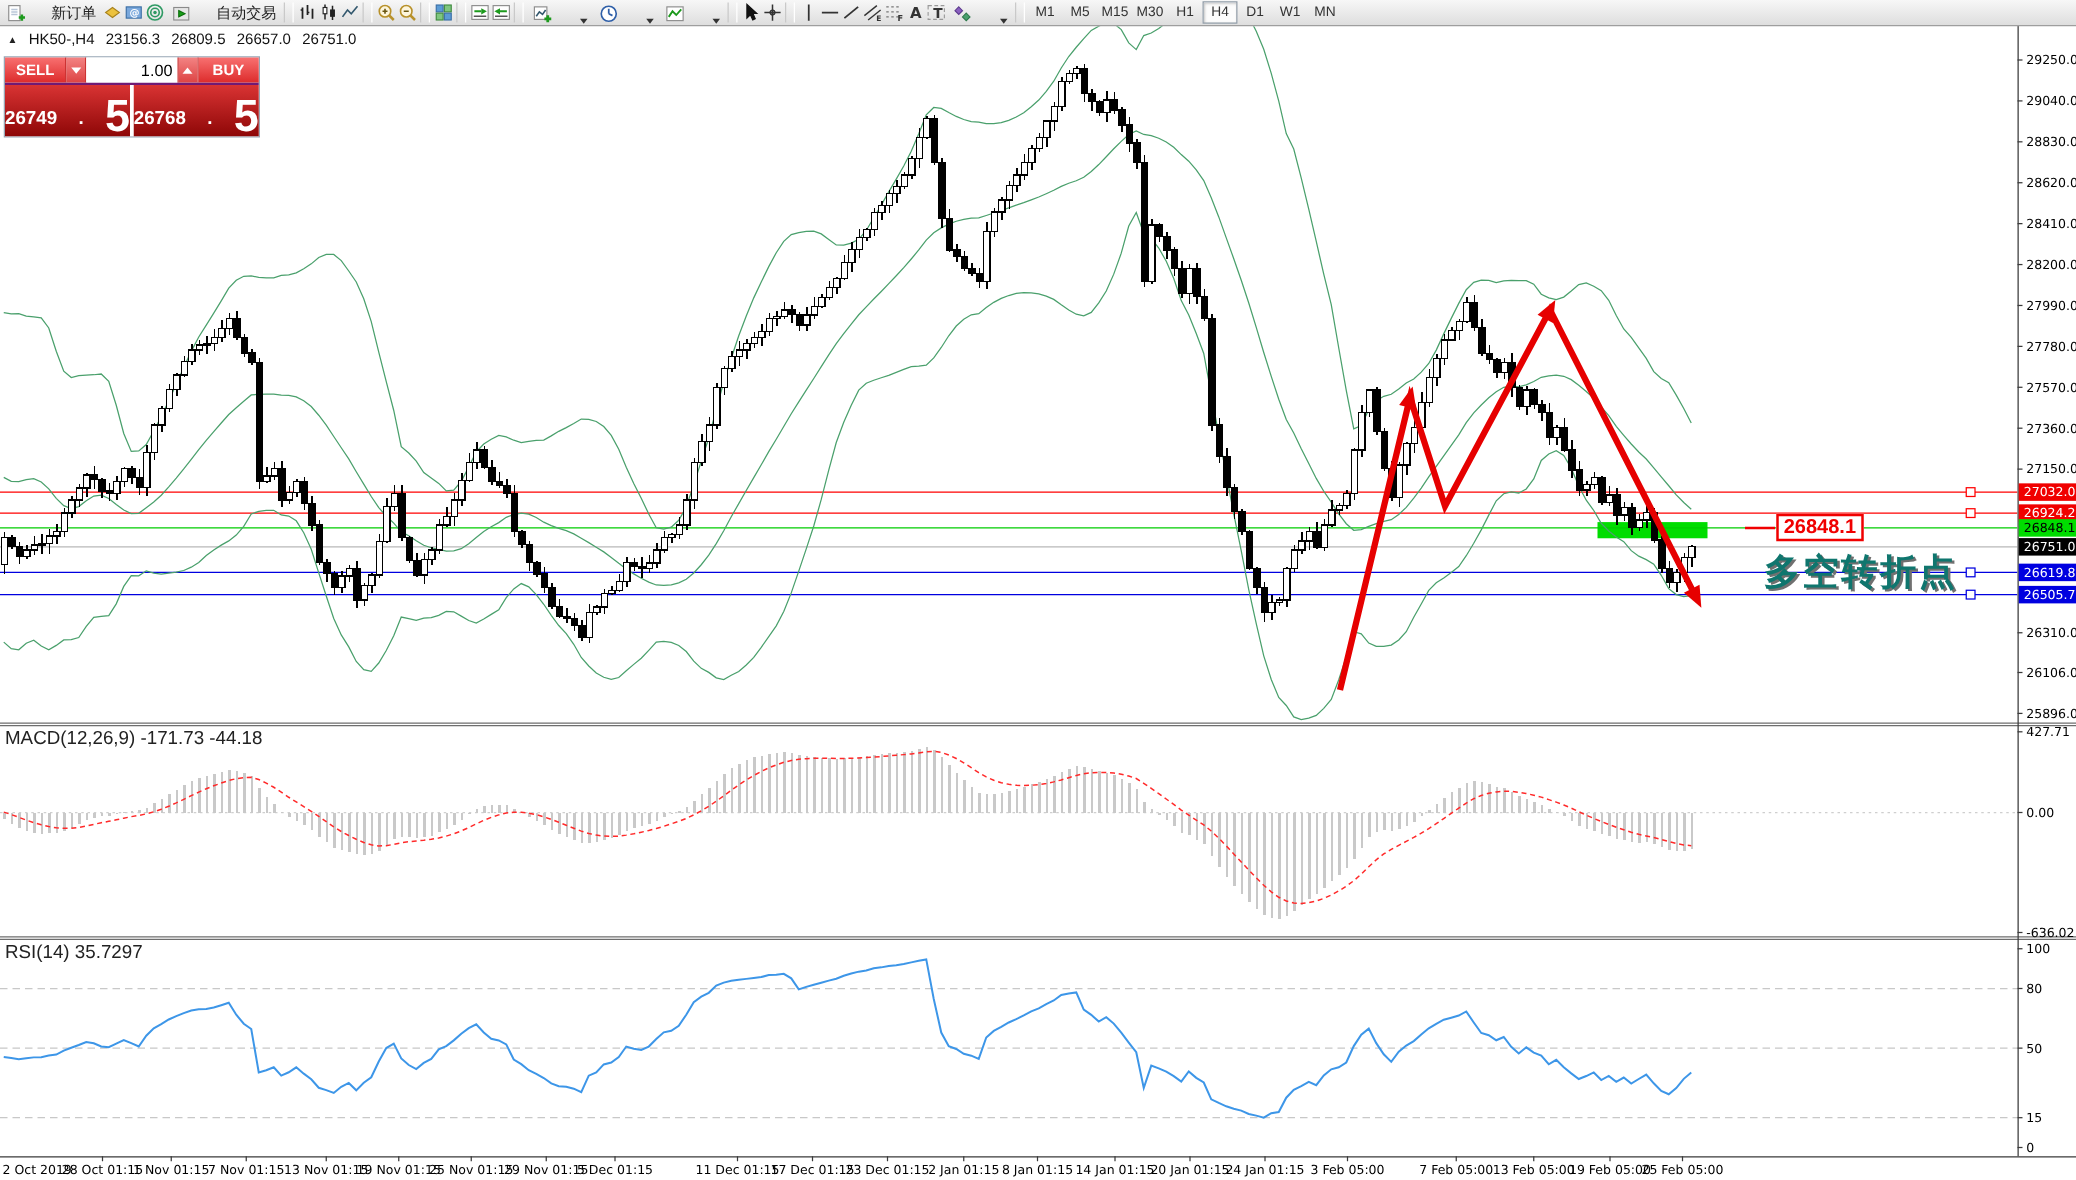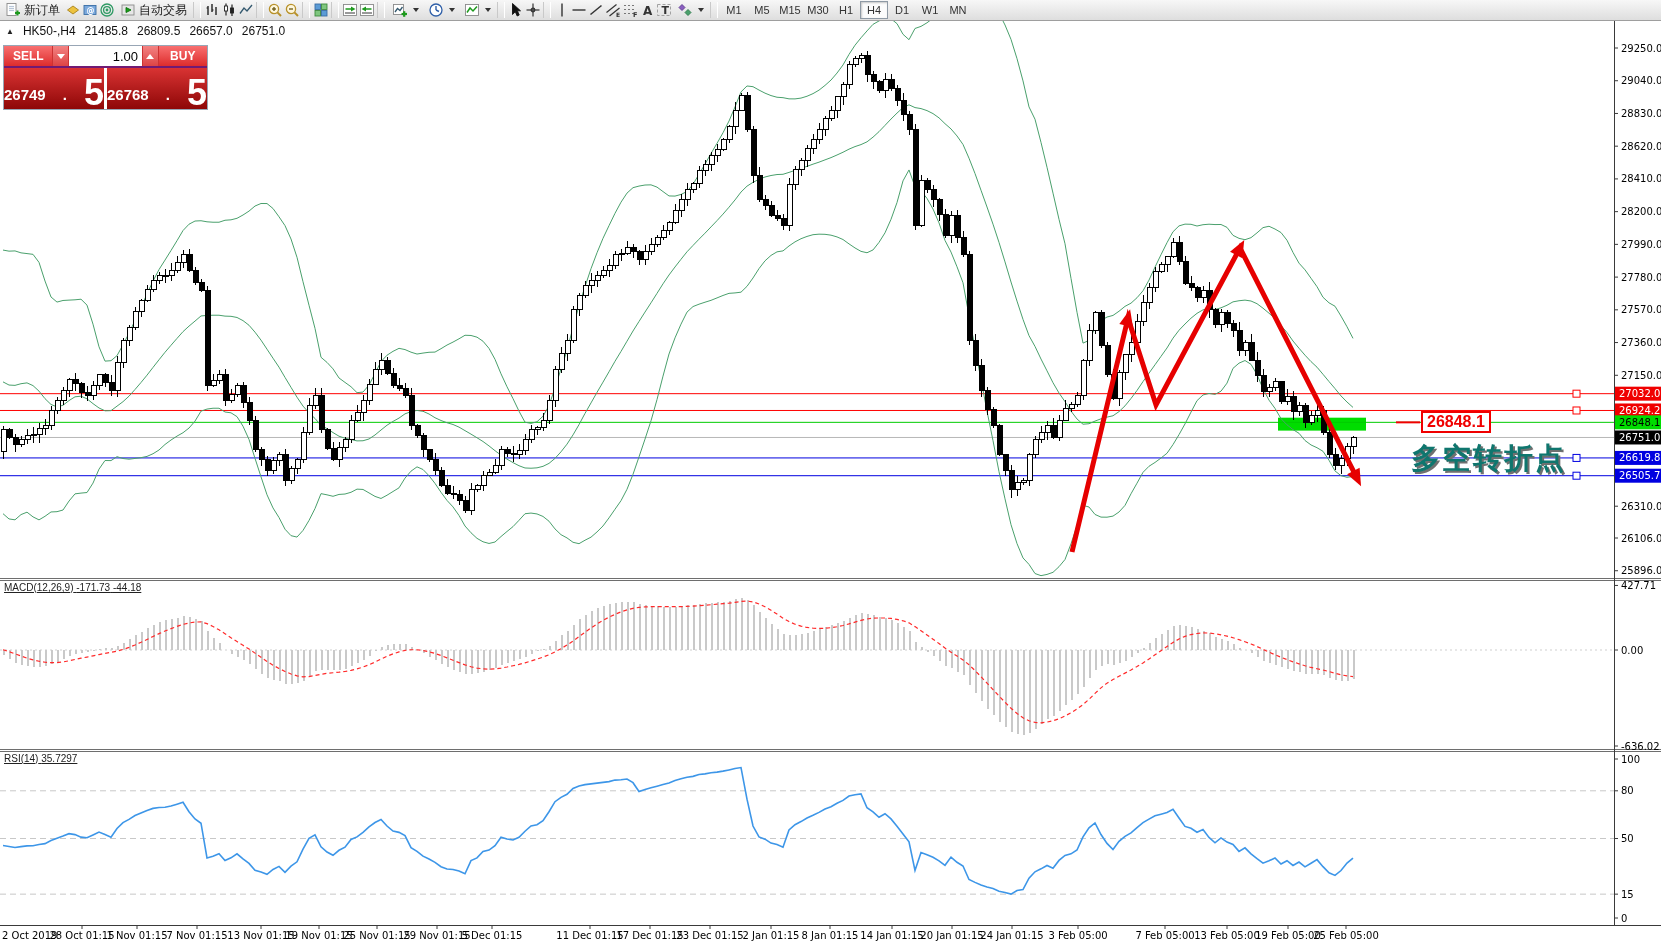--- a/index.html
+++ b/index.html
@@ -1,21 +1,21 @@
 <!DOCTYPE html>
 <html><head>
 <meta charset="utf-8">
 <style>
   html,body { margin:0; padding:0; background:#fff; width:1661px; height:944px; overflow:hidden;
               font-family:"Liberation Sans","DejaVu Sans",sans-serif; }
   
   #toolbar { position:absolute; left:0; top:0; width:1661px; height:20px; z-index:10;
              background:linear-gradient(#f7f7f7,#dedede); border-bottom:1px solid #9e9e9e;
              display:flex; align-items:center; font-size:12px; color:#222; }
-  .tb-btn { display:flex; align-items:center; gap:3px; padding:0 4px; height:18px; cursor:pointer; }
+  .tb-btn { display:flex; align-items:flex-end; gap:20px; padding:0 4px; height:18px; cursor:pointer; }
   .tb-ic  { width:17px; height:17px; display:flex; align-items:center; justify-content:center; cursor:pointer; }
   .sep    { width:6px; height:16px; border-left:1px solid #c9c9c9; border-right:1px solid #ffffff; margin:0 2px; }
   .caret  { width:0; height:0; border-left:3px solid transparent; border-right:3px solid transparent;
             border-top:4px solid #333; margin-left:2px; }
   #tf-bar { display:flex; align-items:flex-end; }
   .tf { min-width:26px; height:16px; display:flex; align-items:center; justify-content:center;
         font-size:11px; color:#333; cursor:pointer; border:1px solid transparent; }
   .tf.active { background:#fcfcfc; border:1px solid #8f9aa5; box-shadow:inset 1px 1px 2px #c7c7c7; }
   
   #workspace { position:absolute; left:0; top:0; width:1661px; height:944px; }
@@ -36,21 +36,21 @@
   .spin.up i { border-bottom:5px solid #fff; }
   .vol { width:69px; border:none; text-align:right; font-size:13px; padding:0 4px 0 0;
          font-family:"Liberation Sans",sans-serif; outline:none; }
   .tp-row2 { display:flex; height:41px; background:#fff; gap:3px; }
   .price-cell { flex:1; background:linear-gradient(#d93333,#8e0707); color:#fff; cursor:pointer;
                 display:flex; align-items:flex-end; justify-content:space-between; padding-bottom:1px; }
   .pm  { font-size:15px; font-weight:bold; margin-bottom:5px; }
   .pdot{ font-size:15px; font-weight:bold; margin-bottom:5px; }
   .pbig{ font-size:36px; font-weight:bold; line-height:0.8; }
   
-  .ind-label { position:absolute; left:4px; z-index:5; font-size:10px; color:#222;text-decoration:underline; }
+  .ind-label { position:absolute; left:4px; z-index:5; font-size:15px; color:#222; }
   #macd-label { top:582px; }
   #rsi-label  { top:753px; }
   
   #price-annotation { position:absolute; left:1421px; top:411px; z-index:7; color:#f00000;
         border:2px solid #f00000; background:#fff; font-size:16px; font-weight:bold;
         padding:0 4px; line-height:18px; cursor:move; }
   #cn-annotation { position:absolute; left:1411px; top:443px; z-index:7; color:#0f766e;
         font-size:29px; font-weight:bold; letter-spacing:2px; line-height:30px;
         text-shadow:2px 2px 0 #707070; cursor:move; white-space:nowrap; }
 </style>
@@ -1103,21 +1103,21 @@
         <div class="tf active">H4</div>
         <div class="tf">D1</div>
         <div class="tf">W1</div>
         <div class="tf">MN</div>
       </div>
   </div>
 
   <div id="symbol-info">
     <span class="mk">▲</span>
     <span>HK50-,H4</span>
-    <span>21485.8</span>
+    <span>23156.3</span>
     <span>26809.5</span>
     <span>26657.0</span>
     <span>26751.0</span>
   </div>
 
   <div id="trade-panel">
     <div class="tp-row1">
       <div class="sell-btn">SELL</div>
       <div class="spin dn">
           <i></i>

